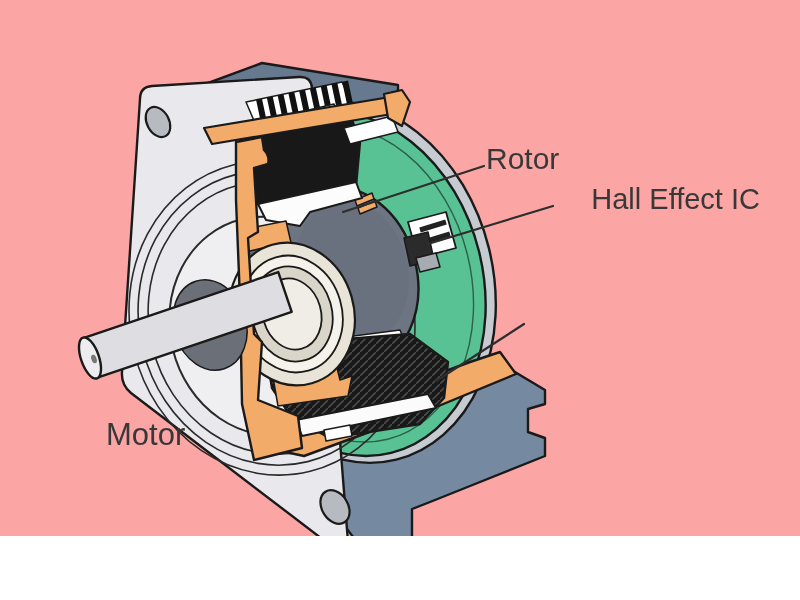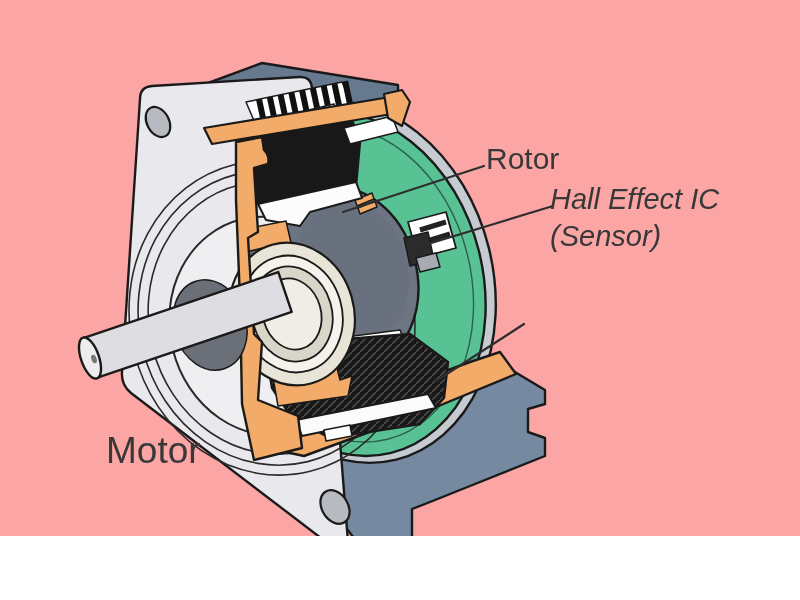--- a/index.html
+++ b/index.html
@@ -3,23 +3,23 @@
 <meta charset="utf-8">
 <style>
   html,body{margin:0;padding:0;background:#fff;}
   #stage{position:relative;width:800px;height:536px;background:#fca5a5;overflow:hidden;
          font-family:"Liberation Sans","DejaVu Sans",sans-serif;padding-left:16px;}
   #stage svg{position:absolute;left:0;top:0;}
   .ln{stroke:var(--c-line_dark,#1a1a1a);stroke-width:2.4;stroke-linejoin:round;stroke-linecap:round;}
   .thin{stroke:var(--c-line_dark,#1a1a1a);stroke-width:1.5;stroke-linejoin:round;}
   .lbl{position:absolute;color:var(--c-label_text,#333);white-space:nowrap;}
   #lbl-rotor{left:486px;top:142px;font-size:30px;}
-  #lbl-hall{left:550px;top:181px;width:210px;text-align:left;font-size:29px;line-height:37px;white-space:normal;font-style:italic;}
+  #lbl-hall{left:550px;top:181px;width:210px;text-align:right;font-size:29px;line-height:37px;white-space:normal;}
   #lbl-stator{left:527px;top:303px;font-size:30px;}
-  #lbl-motor{left:106px;top:430px;font-size:37px;}
+  #lbl-motor{left:106px;top:417px;font-size:31px;}
 </style>
 </head>
 <body>
 
 <div id="stage">
 
 <svg width="800" height="600" viewBox="0 0 800 600">
   <defs>
     <pattern id="hatchPat" width="8" height="8" patternUnits="userSpaceOnUse">
       <rect width="8" height="8" fill="var(--c-winding_black,#181818)"></rect>
@@ -116,17 +116,16 @@
   <g stroke="#2e2e2e" stroke-width="2.2" stroke-linecap="round">
     <line x1="484" y1="166" x2="343" y2="212"></line>
     <line x1="553" y1="206" x2="428" y2="244"></line>
     <line x1="524" y1="324" x2="436" y2="381"></line>
   </g>
 </svg>
 
 <div class="lbl" id="lbl-rotor">Rotor</div>
 <div class="lbl" id="lbl-hall">
   <div>Hall Effect IC</div>
-  <div>(Sensor)</div>
 </div>
 <div class="lbl" id="lbl-motor">Motor</div>
 
 </div>
 
 </body></html>

